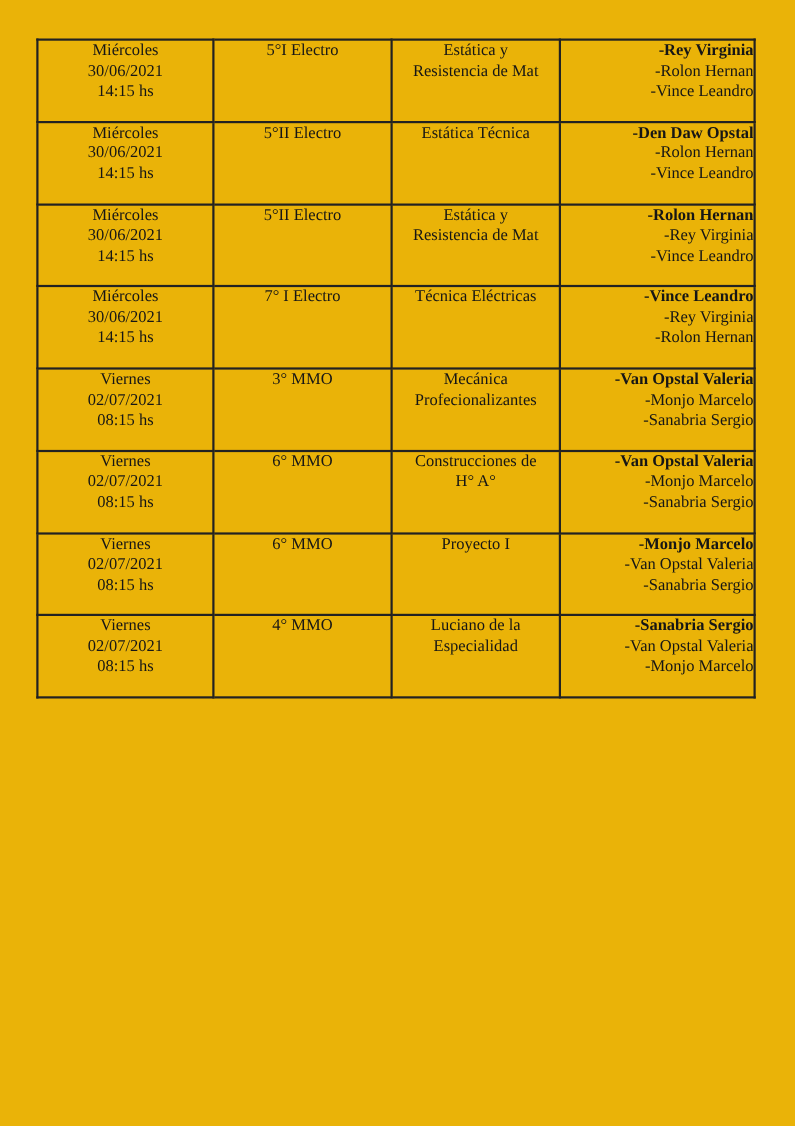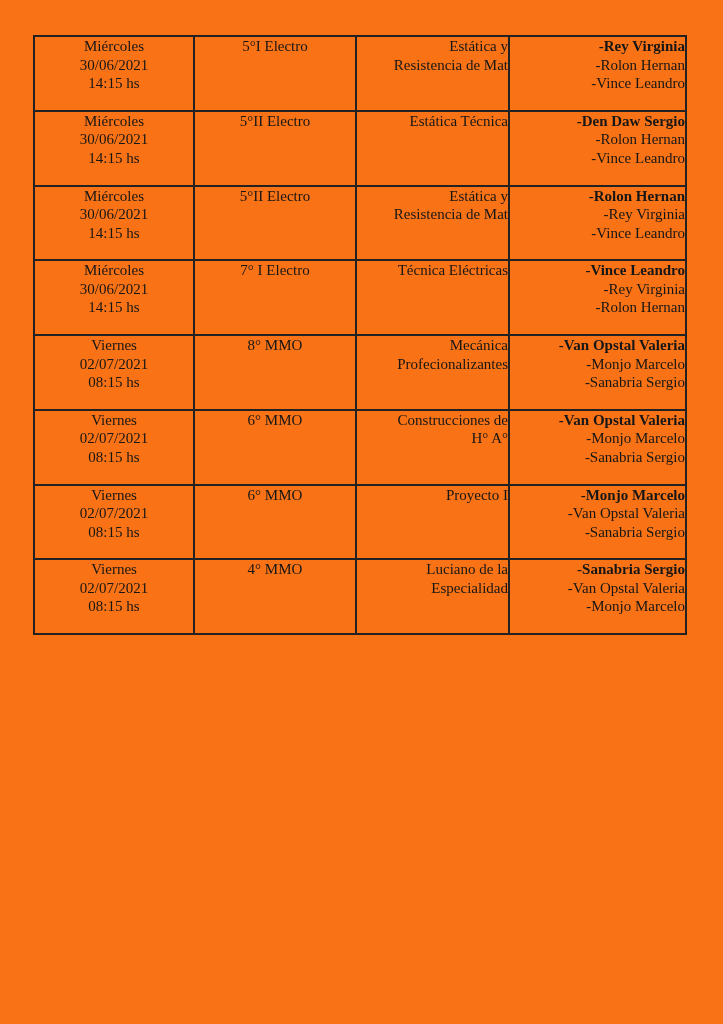--- a/index.html
+++ b/index.html
@@ -4,21 +4,21 @@
 <style>
   html, body {
     margin: 0;
     padding: 0;
     background: #ffffff;
   }
   .page {
     position: relative;
     width: 723px;
     height: 1024px;
-    background: #f97316;
+    background: #eab308;
     overflow: hidden;
     font-family: "Liberation Serif", "DejaVu Serif", serif;
     color: #161616;
   }
   table.schedule {
     position: absolute;
     left: 33px;
     top: 35px;
     width: 652px;
     border-collapse: collapse;
@@ -38,21 +38,21 @@
   }
   .cell-datetime {
     text-align: center;
     padding-top: 4px;
   }
   .cell-course {
     text-align: center;
     padding-top: 22px; 
   }
   .cell-subject {
-    text-align: right;
+    text-align: center;
     padding-top: 22px; 
   }
   .cell-teachers {
     text-align: right;
     padding: 4px 2px 0 7px;
   }
   .titular {
     font-weight: bold;
   }
   .line { white-space: nowrap; }
@@ -97,21 +97,21 @@
       <div class="line">30/06/2021</div>
       <div class="line">14:15 hs</div>
     </td>
     <td class="cell-course">
       <div class="line">5°II Electro</div>
     </td>
     <td class="cell-subject">
             <div class="line">Estática Técnica</div>
           </td>
     <td class="cell-teachers">
-      <div class="line titular">-Den Daw Sergio</div>
+      <div class="line titular">-Den Daw Opstal</div>
       <div>
               <div class="line">-Rolon Hernan</div>
               <div class="line">-Vince Leandro</div>
             </div>
     </td>
   </tr>
 
   <tr>
     <td class="cell-datetime">
       <div class="line">Miércoles</div>
@@ -155,21 +155,21 @@
     </td>
   </tr>
 
   <tr>
     <td class="cell-datetime">
       <div class="line">Viernes</div>
       <div class="line">02/07/2021</div>
       <div class="line">08:15 hs</div>
     </td>
     <td class="cell-course">
-      <div class="line">8° MMO</div>
+      <div class="line">3° MMO</div>
     </td>
     <td class="cell-subject">
             <div class="line">Mecánica</div>
             <div class="line">Profecionalizantes</div>
           </td>
     <td class="cell-teachers">
       <div class="line titular">-Van Opstal Valeria</div>
       <div>
               <div class="line">-Monjo Marcelo</div>
               <div class="line">-Sanabria Sergio</div>

